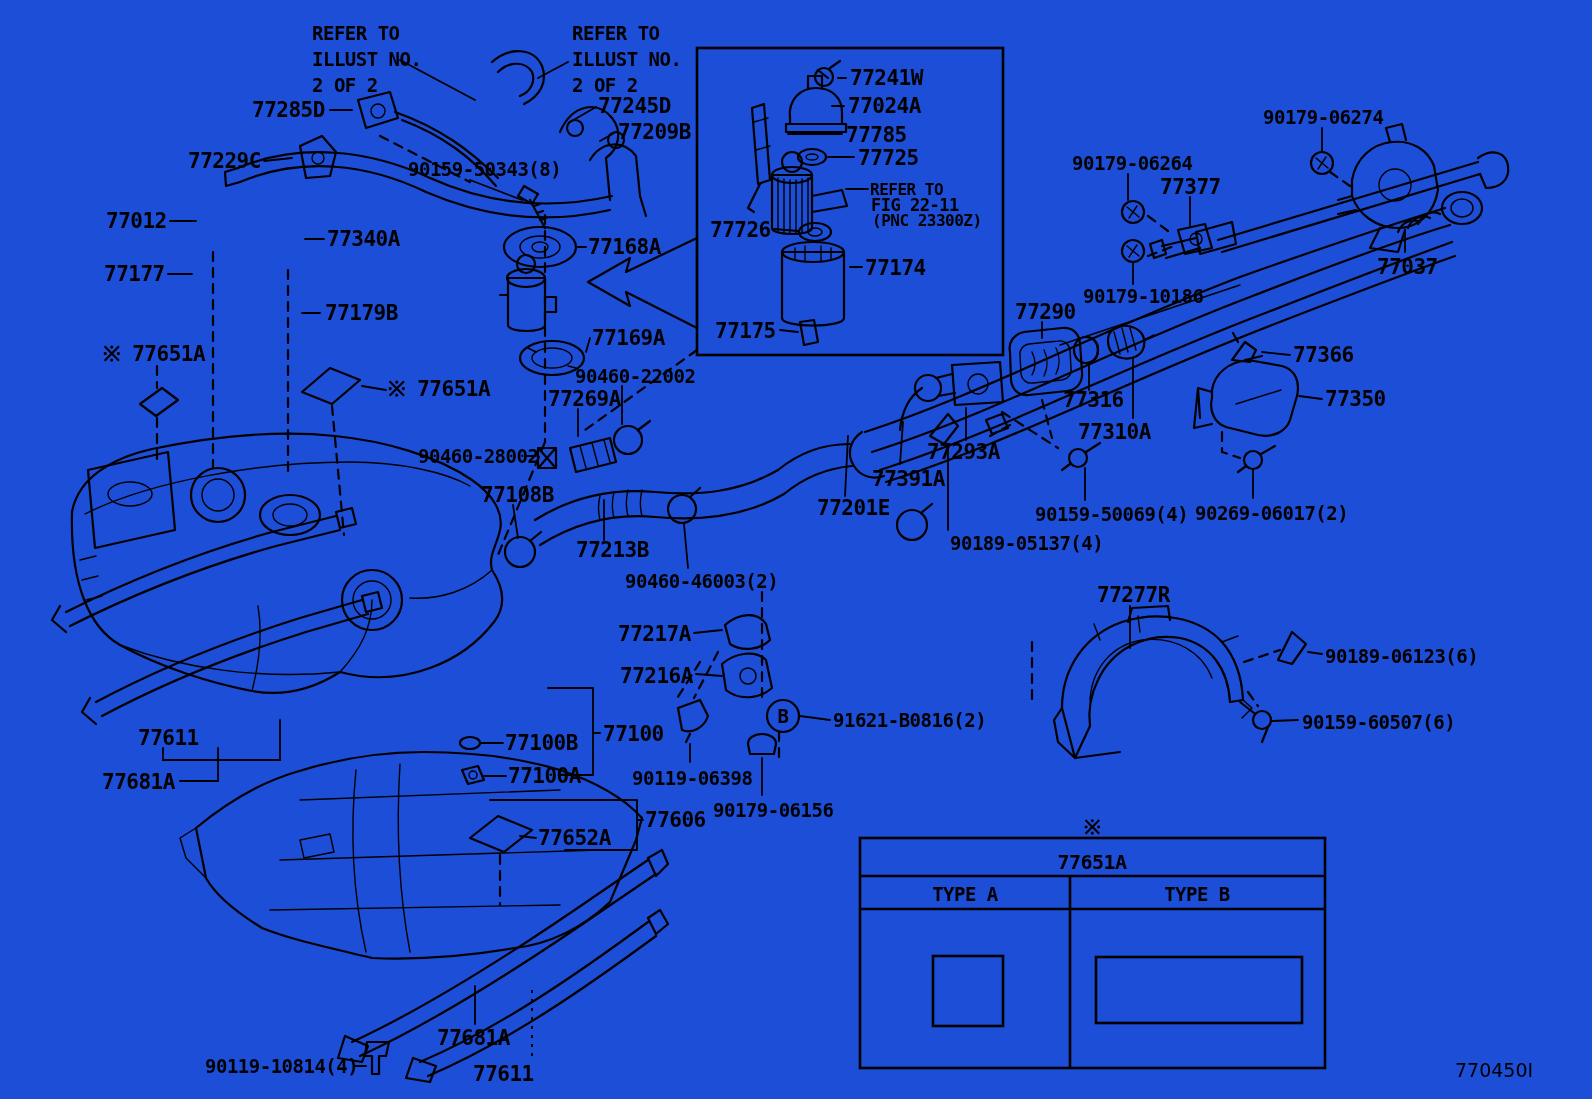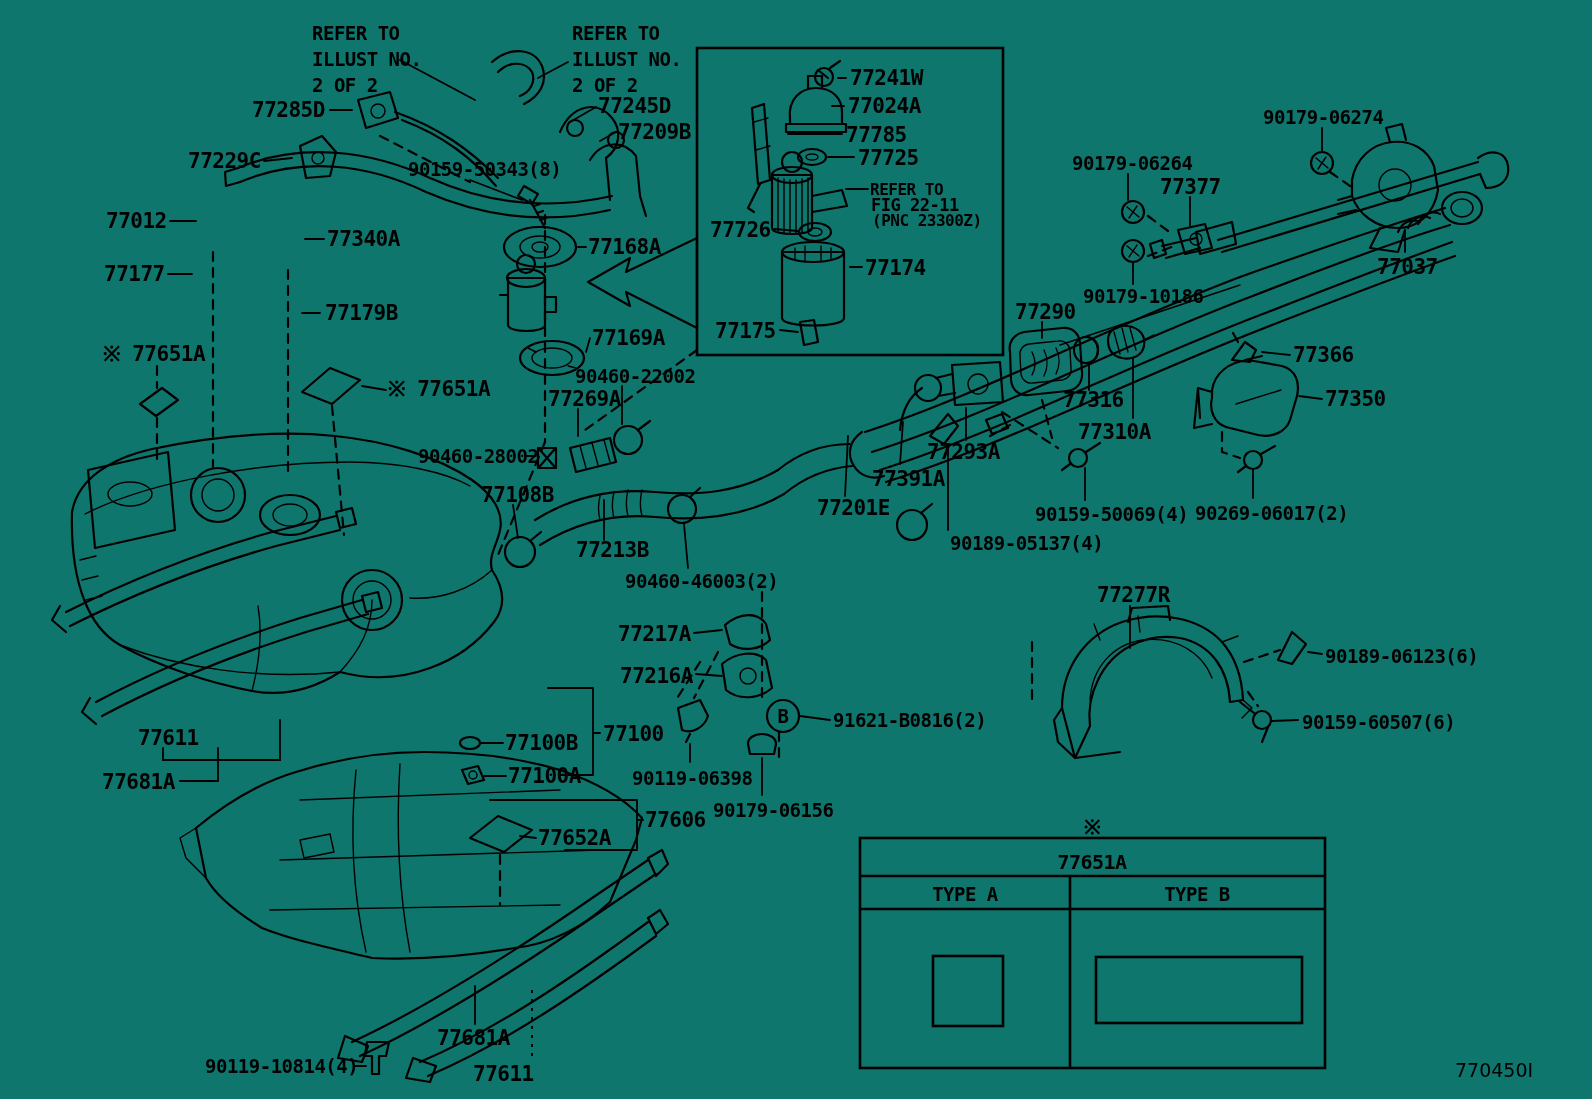--- a/index.html
+++ b/index.html
@@ -1,18 +1,18 @@
 <!DOCTYPE html>
 <html><head>
 <meta charset="utf-8">
 <style>
   html,body { margin:0; padding:0; background:#e8e8e8; }
   #stage {
     position:relative; width:1592px; height:1099px; margin:0 auto;
-    background:#0f766e; overflow:hidden;
+    background:#1d4ed8; overflow:hidden;
     font-family:"DejaVu Sans Mono", monospace;
   }
   svg { position:absolute; left:0; top:0; }
   svg text {
     font-family:"DejaVu Sans Mono", monospace;
     font-weight:bold; fill:#000; letter-spacing:-0.5px;
   }
   svg text.plain {
     font-family:"DejaVu Sans", "Liberation Sans", sans-serif;
     font-weight:normal; letter-spacing:0;

